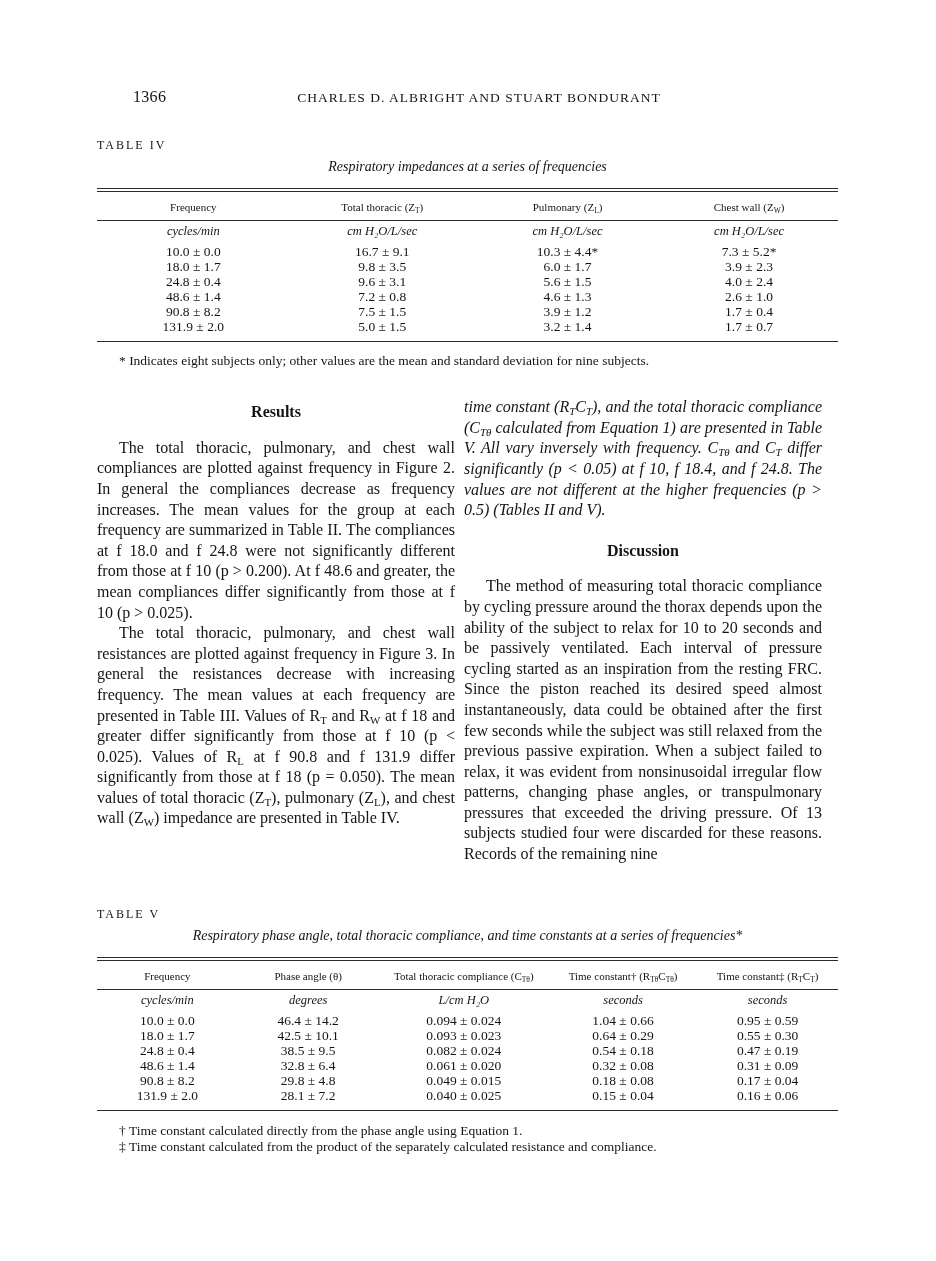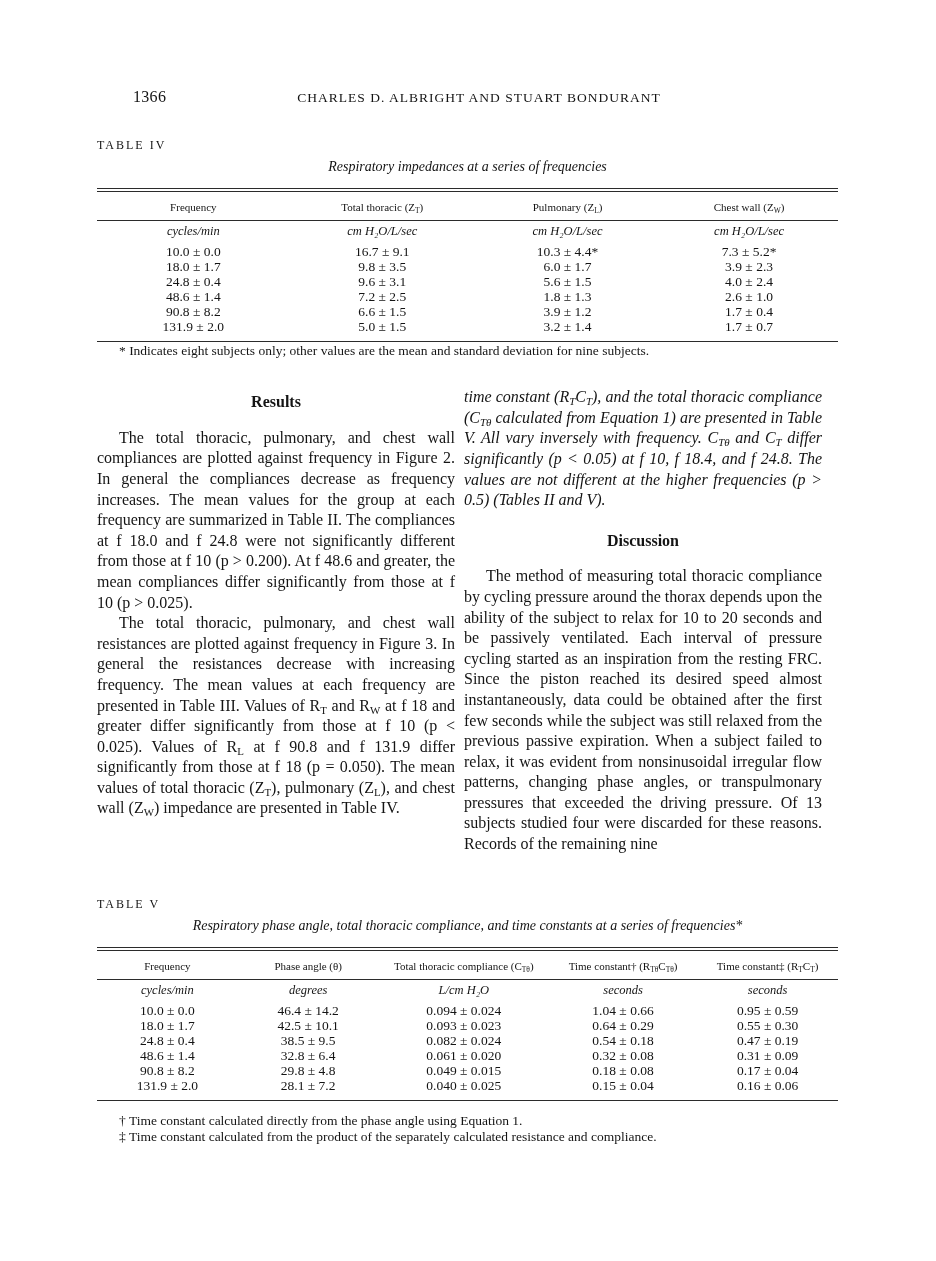--- a/index.html
+++ b/index.html
@@ -30,21 +30,21 @@
   }
   .datatable th {
     font-weight:400; font-size:11px; line-height:1.2; text-align:center;
     vertical-align:bottom; padding:9px 6px 6px; border-bottom:1px solid #2b2b2b;
   }
   .datatable td { font-size:13.5px; line-height:15px; text-align:center; padding:0 4px; }
   .datatable tr.units td { font-style:italic; font-size:12.5px; padding-top:3px; padding-bottom:3px; }
   .datatable tbody tr.first td { padding-top:2px; }
   .datatable tbody tr.last td { padding-bottom:7px; }
   sub { font-size:0.68em; vertical-align:-0.25em; line-height:0; }
-  .tbl-footnote { font-size:13.5px; line-height:17px; margin-top:0; text-indent:22px; }
+  .tbl-footnote { font-size:13.5px; line-height:17px; margin-top:10px; text-indent:22px; }
   .tbl-footnotes { margin-top:12px; }
   .tbl-footnotes .tbl-footnote { margin-top:0; line-height:16.5px; }
 
   
   .columns { display:flex; gap:9px; margin-top:28px; }
   .col { width:358px; font-size:16px; line-height:20.6px; text-align:justify; }
   .col h3 { text-align:center; font-size:16px; font-weight:700; margin:5px 0 15px; }
   .col h3.spaced { margin-top:20px; }
   .col p { text-indent:22px; }
   .col p.noindent { text-indent:0;font-style:italic; }
@@ -99,27 +99,27 @@
           <td>3.9 ± 2.3</td>
         </tr>
         <tr>
           <td>24.8 ± 0.4</td>
           <td>9.6 ± 3.1</td>
           <td>5.6 ± 1.5</td>
           <td>4.0 ± 2.4</td>
         </tr>
         <tr>
           <td>48.6 ± 1.4</td>
-          <td>7.2 ± 2.5</td>
-          <td>1.8 ± 1.3</td>
+          <td>7.2 ± 0.8</td>
+          <td>4.6 ± 1.3</td>
           <td>2.6 ± 1.0</td>
         </tr>
         <tr>
           <td>90.8 ± 8.2</td>
-          <td>6.6 ± 1.5</td>
+          <td>7.5 ± 1.5</td>
           <td>3.9 ± 1.2</td>
           <td>1.7 ± 0.4</td>
         </tr>
         <tr class="last">
           <td>131.9 ± 2.0</td>
           <td>5.0 ± 1.5</td>
           <td>3.2 ± 1.4</td>
           <td>1.7 ± 0.7</td>
         </tr>
       </tbody>

